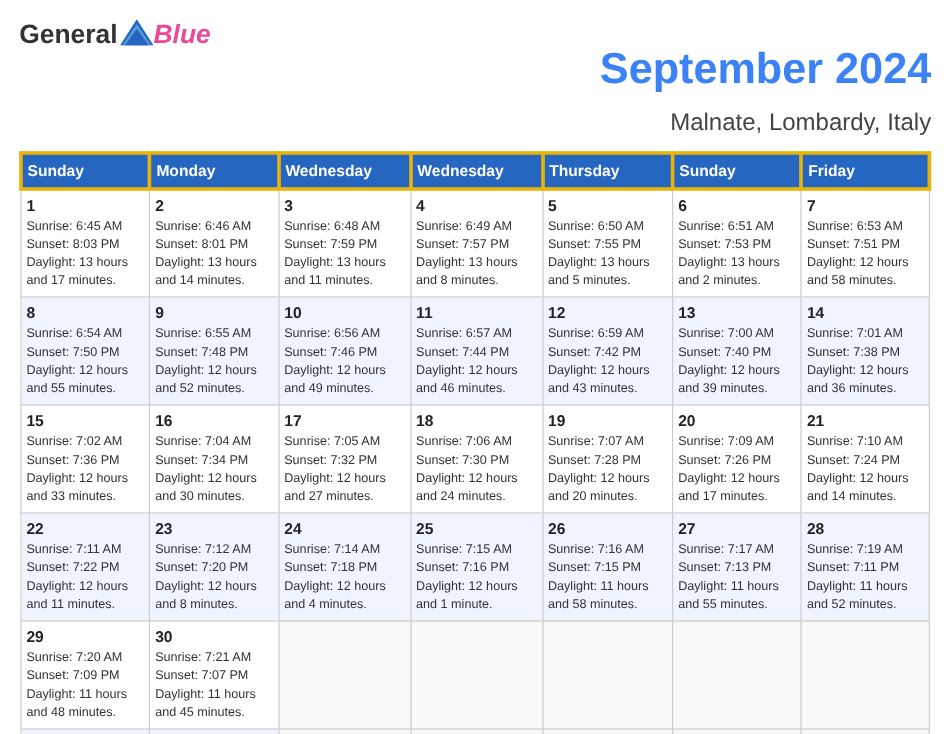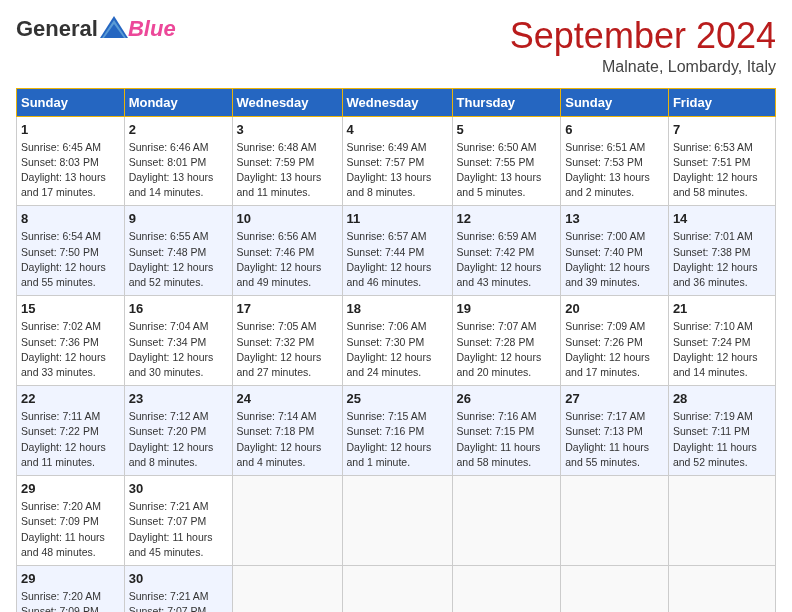--- a/index.html
+++ b/index.html
@@ -33,42 +33,43 @@
     .logo-icon {
       width: 28px;
       height: 22px;
       margin-left: 2px;
     }
     .title-block {
       text-align: right;
     }
     .month-title {
       font-size: 36px;
-      font-weight: normal;
-      color: #b91c1c;
+      font-weight: bold;
+      color: #3b82f6;
       line-height: 1.1;
+      margin-top: 21px;
     }
     .subtitle {
-      font-size: 16px;
+      font-size: 20px;
       color: #444;
-      margin-top: 2px;
+      margin-top: 14px;
     }
     .calendar {
       width: 100%;
       border-collapse: collapse;
       font-size: 11px;
     }
     .calendar thead th {
       background: #2566c1;
       color: #fff;
       padding: 6px 4px;
       text-align: left;
       font-size: 13px;
       font-weight: bold;
-      border: 1px solid #eab308;
+      border: 3px solid #eab308;
     }
     .calendar tbody td {
       vertical-align: top;
       border: 1px solid #ccc;
       padding: 5px 4px;
       width: 113px;
       min-height: 80px;
       background: #fff;
     }
     .calendar tbody tr:nth-child(even) td {

